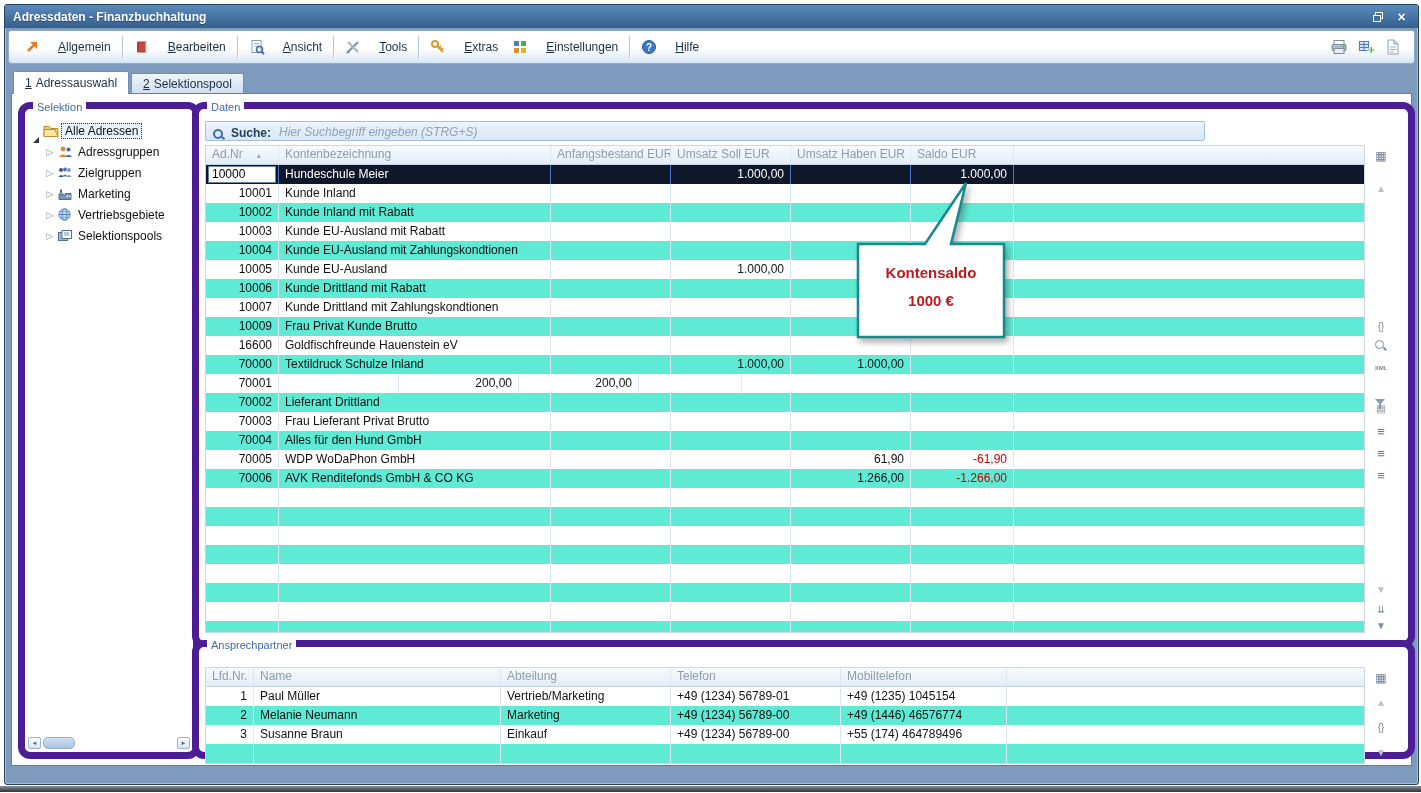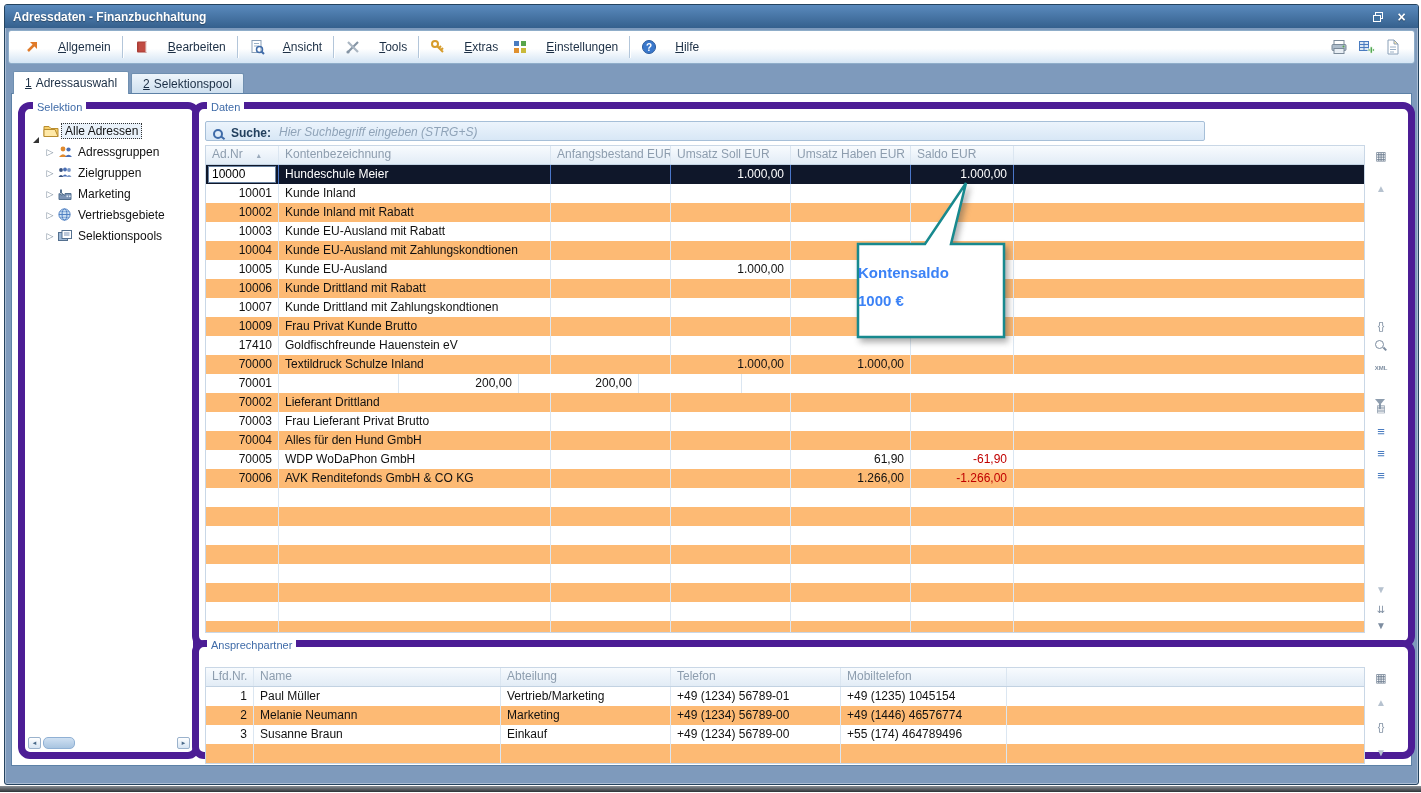--- a/index.html
+++ b/index.html
@@ -77,21 +77,21 @@
   .search .lbl{font-weight:bold}
   .search input{flex:1;border:none;background:transparent;outline:none;font:italic 12px "Liberation Sans",sans-serif;color:#23405e}
   .search input::placeholder{color:#8fa3b8;font-style:italic}
 
   .grid{position:absolute;background:#fff;border:1px solid #c9d7e6;overflow:hidden;box-sizing:border-box}
   #daten .grid{left:6px;top:36px;width:1160px;height:488px}
   #ansprech .grid{left:6px;top:20px;width:1160px;height:97px}
   .ghead{display:flex;height:18px;background:linear-gradient(#f8fbfe,#e2ecf6);border-bottom:1px solid #c2d2e2;color:#8d9dae}
   .ghead .gc{line-height:17px;text-align:left}
   .grow{display:flex;height:19px}
-  .grow.tint{background:#fdba74}
+  .grow.tint{background:#5eead4}
   .grow.sel{background:#0f172a;color:#fff}
   .gc{line-height:19px;padding:0 6px;border-right:1px solid #dbe6f1;box-sizing:border-box;white-space:nowrap;overflow:hidden;flex:none}
   .sel .gc{border-right-color:#4a76c8}
   .c0{width:73px;text-align:right}.c1{width:272px}.c2{width:120px;text-align:right}
   .c3{width:120px;text-align:right}.c4{width:120px;text-align:right}.c5{width:103px;text-align:right}
   .cf{flex:1 1 auto;border-right:none}
   .a0{width:48px;text-align:right}.a1{width:247px}.a2{width:170px}.a3{width:170px}.a4{width:166px}
   .af{flex:1 1 auto;border-right:none}
   .neg{color:#c00000}
   .sel .c0{padding:1px 2px}
@@ -112,22 +112,22 @@
   .mag::before{content:'';position:absolute;left:2px;top:2px;width:7px;height:7px;border:1.5px solid #7d8da0;border-radius:50%}
   .mag::after{content:'';position:absolute;left:10px;top:10px;width:4px;height:1.5px;background:#7d8da0;transform:rotate(45deg)}
   .funnel{position:relative}
   .funnel::before{content:'';position:absolute;left:2px;top:3px;width:0;height:0;
        border-left:5px solid transparent;border-right:5px solid transparent;border-top:6px solid #8d9dae}
   .funnel::after{content:'';position:absolute;left:6px;top:8px;width:2px;height:5px;background:#8d9dae}
 
   
   .callout{position:absolute;left:656px;top:71px;width:154px;height:162px;z-index:5;
        filter:drop-shadow(3px 4px 3px rgba(70,70,70,.45))}
-  .callout-text{position:absolute;left:659px;top:150px;width:146px;z-index:6;text-align:left;
-       font-size:15px;font-weight:bold;color:#3b82f6;line-height:28px}
+  .callout-text{position:absolute;left:659px;top:150px;width:146px;z-index:6;text-align:center;
+       font-size:15px;font-weight:bold;color:#b91c1c;line-height:28px}
 </style>
 </head>
 <body>
 
 <div class="window">
 
   <div class="titlebar">
     <span>Adressdaten - Finanzbuchhaltung</span>
     <span class="tb-buttons">
       <span class="tb-btn">
@@ -442,21 +442,21 @@
             <div class="grow tint">
               <div class="gc c0">10009</div>
               <div class="gc c1">Frau Privat Kunde Brutto</div>
               <div class="gc c2"></div>
               <div class="gc c3"></div>
               <div class="gc c4"></div>
               <div class="gc c5"></div>
               <div class="gc cf"></div>
             </div>
             <div class="grow">
-              <div class="gc c0">17410</div>
+              <div class="gc c0">16600</div>
               <div class="gc c1">Goldfischfreunde Hauenstein eV</div>
               <div class="gc c2"></div>
               <div class="gc c3"></div>
               <div class="gc c4"></div>
               <div class="gc c5"></div>
               <div class="gc cf"></div>
             </div>
             <div class="grow tint">
               <div class="gc c0">70000</div>
               <div class="gc c1">Textildruck Schulze Inland</div>

